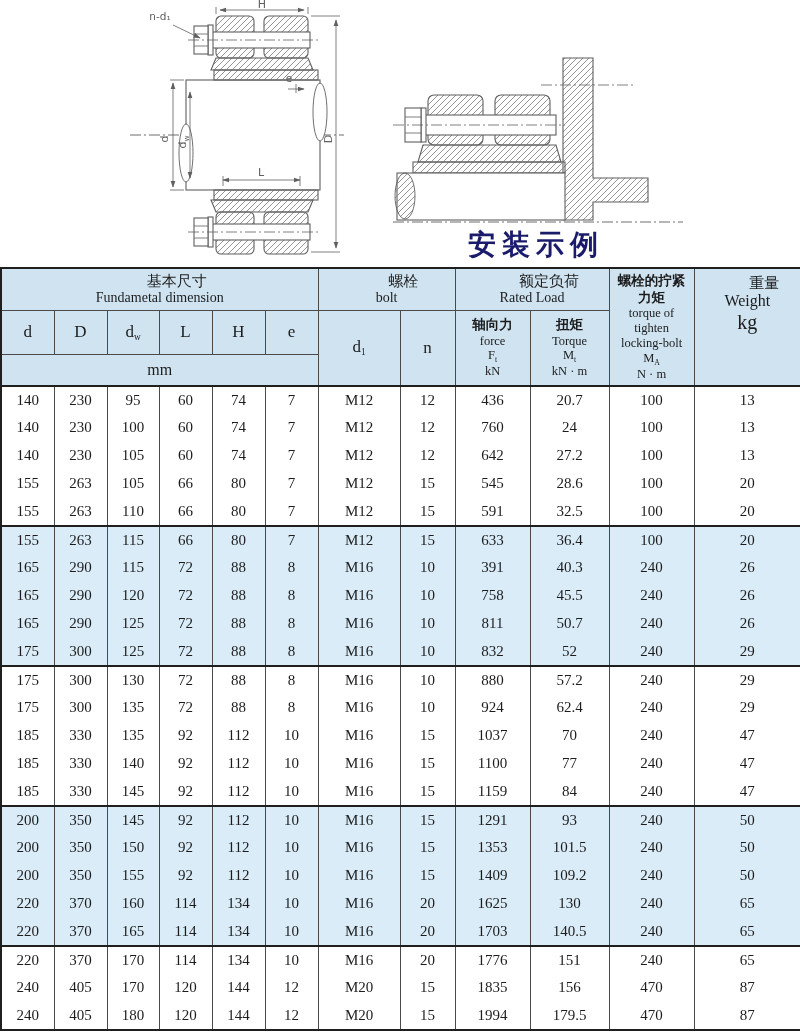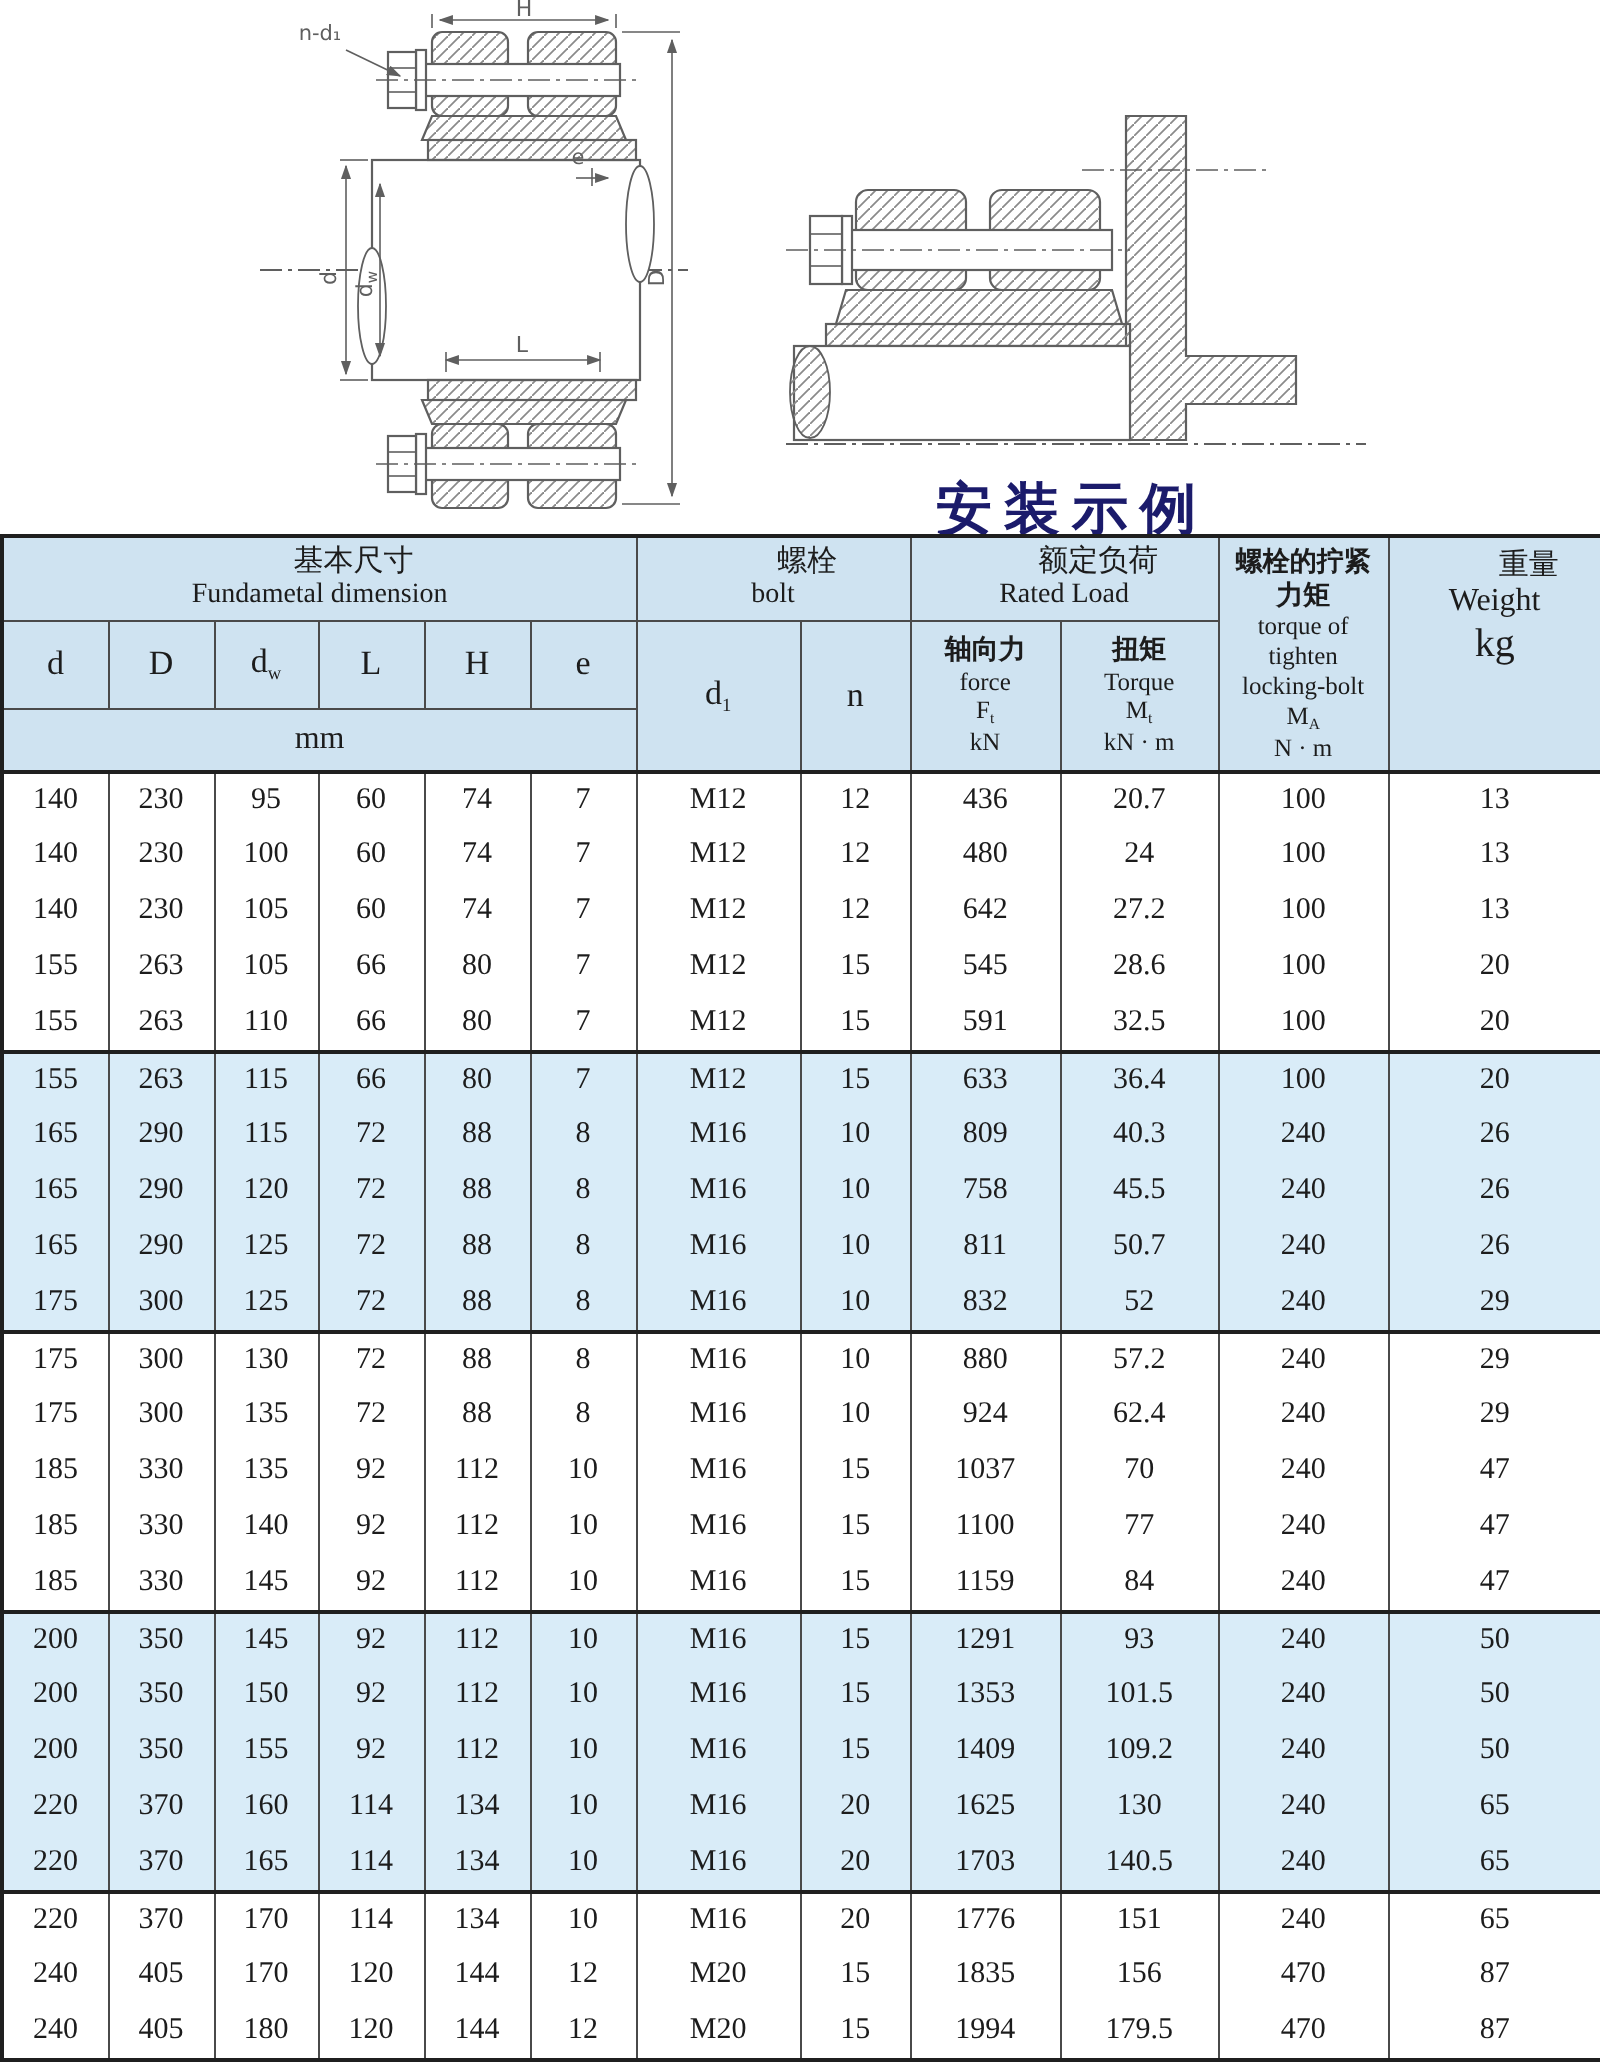--- a/index.html
+++ b/index.html
@@ -14,21 +14,21 @@
   *{margin:0;padding:0;box-sizing:border-box;}
   html,body{background:#fff;}
   body{
     width:800px;height:1034px;position:relative;overflow:hidden;
     font-family:"Liberation Serif", serif;color:var(--ink);
   }
   
   .drawing-area{position:absolute;left:0;top:0;width:800px;height:267px;background:#fff;}
   .svg-abs{position:absolute;}
   .install-caption{
-    position:absolute;left:468px;top:236px;width:200px;
+    position:absolute;left:468px;top:226px;width:200px;
     font-family:"DejaVu Sans", sans-serif;
     font-size:28px;font-weight:bold;color:var(--caption);letter-spacing:6px;
   }
   
   table.spec{
     position:absolute;left:0;top:267px;width:800px;
     border-collapse:collapse;table-layout:fixed;
     font-size:15px;color:var(--ink);
   }
   table.spec th, table.spec td{
@@ -261,21 +261,21 @@
       </tr>
       <tr>
         <td>140</td>
         <td>230</td>
         <td>100</td>
         <td>60</td>
         <td>74</td>
         <td>7</td>
         <td>M12</td>
         <td>12</td>
-        <td>480</td>
+        <td>760</td>
         <td>24</td>
         <td>100</td>
         <td>13</td>
       </tr>
       <tr>
         <td>140</td>
         <td>230</td>
         <td>105</td>
         <td>60</td>
         <td>74</td>
@@ -331,21 +331,21 @@
       </tr>
       <tr class="shaded">
         <td>165</td>
         <td>290</td>
         <td>115</td>
         <td>72</td>
         <td>88</td>
         <td>8</td>
         <td>M16</td>
         <td>10</td>
-        <td>809</td>
+        <td>391</td>
         <td>40.3</td>
         <td>240</td>
         <td>26</td>
       </tr>
       <tr class="shaded">
         <td>165</td>
         <td>290</td>
         <td>120</td>
         <td>72</td>
         <td>88</td>

